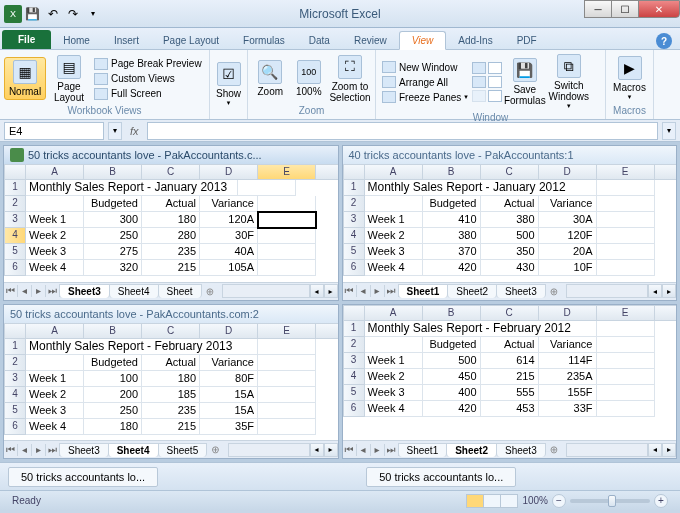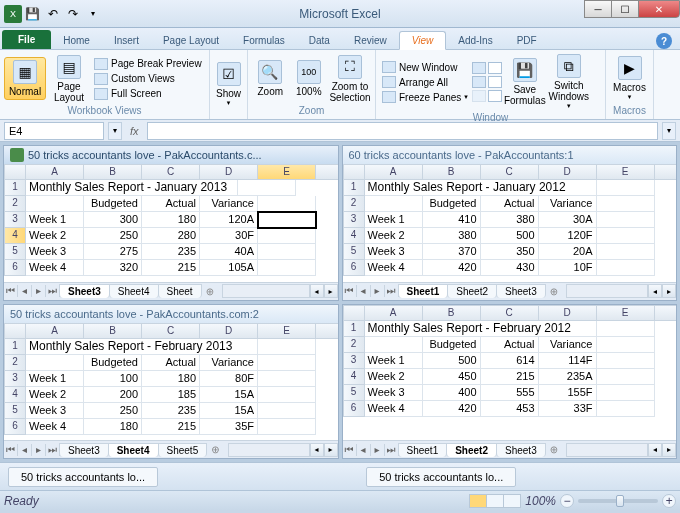--- a/index.html
+++ b/index.html
@@ -68,21 +68,21 @@
 .st-tab { padding: 1px 8px; background: #f4f8fc; border: 1px solid #c8d4e0; border-bottom: none; border-radius: 0 0 4px 4px; margin-left: -1px; cursor: pointer; }
 .st-tab.active { background: #fff; font-weight: bold; }
 .sb-track { flex: 1; height: 14px; background: #e8eef6; border: 1px solid #c8d4e0; position: relative; margin-left: 4px; }
 .sb-btn { width: 14px; height: 14px; background: linear-gradient(#f4f8fc,#dce6f0); border: 1px solid #c8d4e0; font-size: 8px; display: flex; align-items: center; justify-content: center; }
 
 
 .taskbar { height: 28px; background: linear-gradient(#e8f0fa,#d4e2f0); display: flex; align-items: center; padding: 0 8px; gap: 8px; border-top: 1px solid #b0c4d8; }
 .task-btn { padding: 3px 12px; background: #f4f8fc; border: 1px solid #b8c8d8; border-radius: 2px; font-size: 11px; cursor: pointer; }
 
 
-.statusbar { height: 20px; background: linear-gradient(#dce8f4,#c8d8e8); display: flex; align-items: center; padding: 0 4px; font-size: 12px; color: #446; border-top: 1px solid #b0c4d8; font-style: italic; }
+.statusbar { height: 20px; background: linear-gradient(#dce8f4,#c8d8e8); display: flex; align-items: center; padding: 0 12px; font-size: 10px; color: #446; border-top: 1px solid #b0c4d8; }
 .sb-right { margin-left: auto; display: flex; align-items: center; gap: 4px; }
 .view-btns { display: flex; }
 .view-btn { width: 18px; height: 14px; background: #f0f6fc; border: 1px solid #b8c8d8; margin-left: -1px; cursor: pointer; }
 .view-btn.active { background: #ffd878; }
 .zoom-slider { width: 80px; height: 4px; background: #b8c8d8; position: relative; border-radius: 2px; }
 .zoom-thumb { position: absolute; left: 48%; top: -4px; width: 8px; height: 12px; background: linear-gradient(#f8fafc,#d8e4f0); border: 1px solid #9ab0c8; border-radius: 2px; }
 .zoom-btn { width: 14px; height: 14px; border: 1px solid #b8c8d8; background: #f0f6fc; border-radius: 7px; text-align: center; line-height: 12px; cursor: pointer; }
 </style>
 </head>
 <body>
@@ -302,21 +302,21 @@
         <div class="st-tab active">Sheet3</div>
         <div class="st-tab">Sheet4</div>
         <div class="st-tab">Sheet</div>
         <span style="padding:0 4px;color:#888;">⊕</span>
         <div class="sb-track"></div>
         <div class="sb-btn">◂</div>
         <div class="sb-btn">▸</div>
       </div>
     </div>
     <div class="pane">
-      <div class="pane-title">60 tricks accountants love -  PakAccountants:1</div>
+      <div class="pane-title">40 tricks accountants love -  PakAccountants:1</div>
       <div class="grid-wrap">
         <div class="gcontent">
           <div class="col-hdrs">
             <div class="corner"></div>
             <div class="col-h">A</div>
             <div class="col-h">B</div>
             <div class="col-h">C</div>
             <div class="col-h">D</div>
             <div class="col-h">E</div>
             <div class="col-h">F</div>

